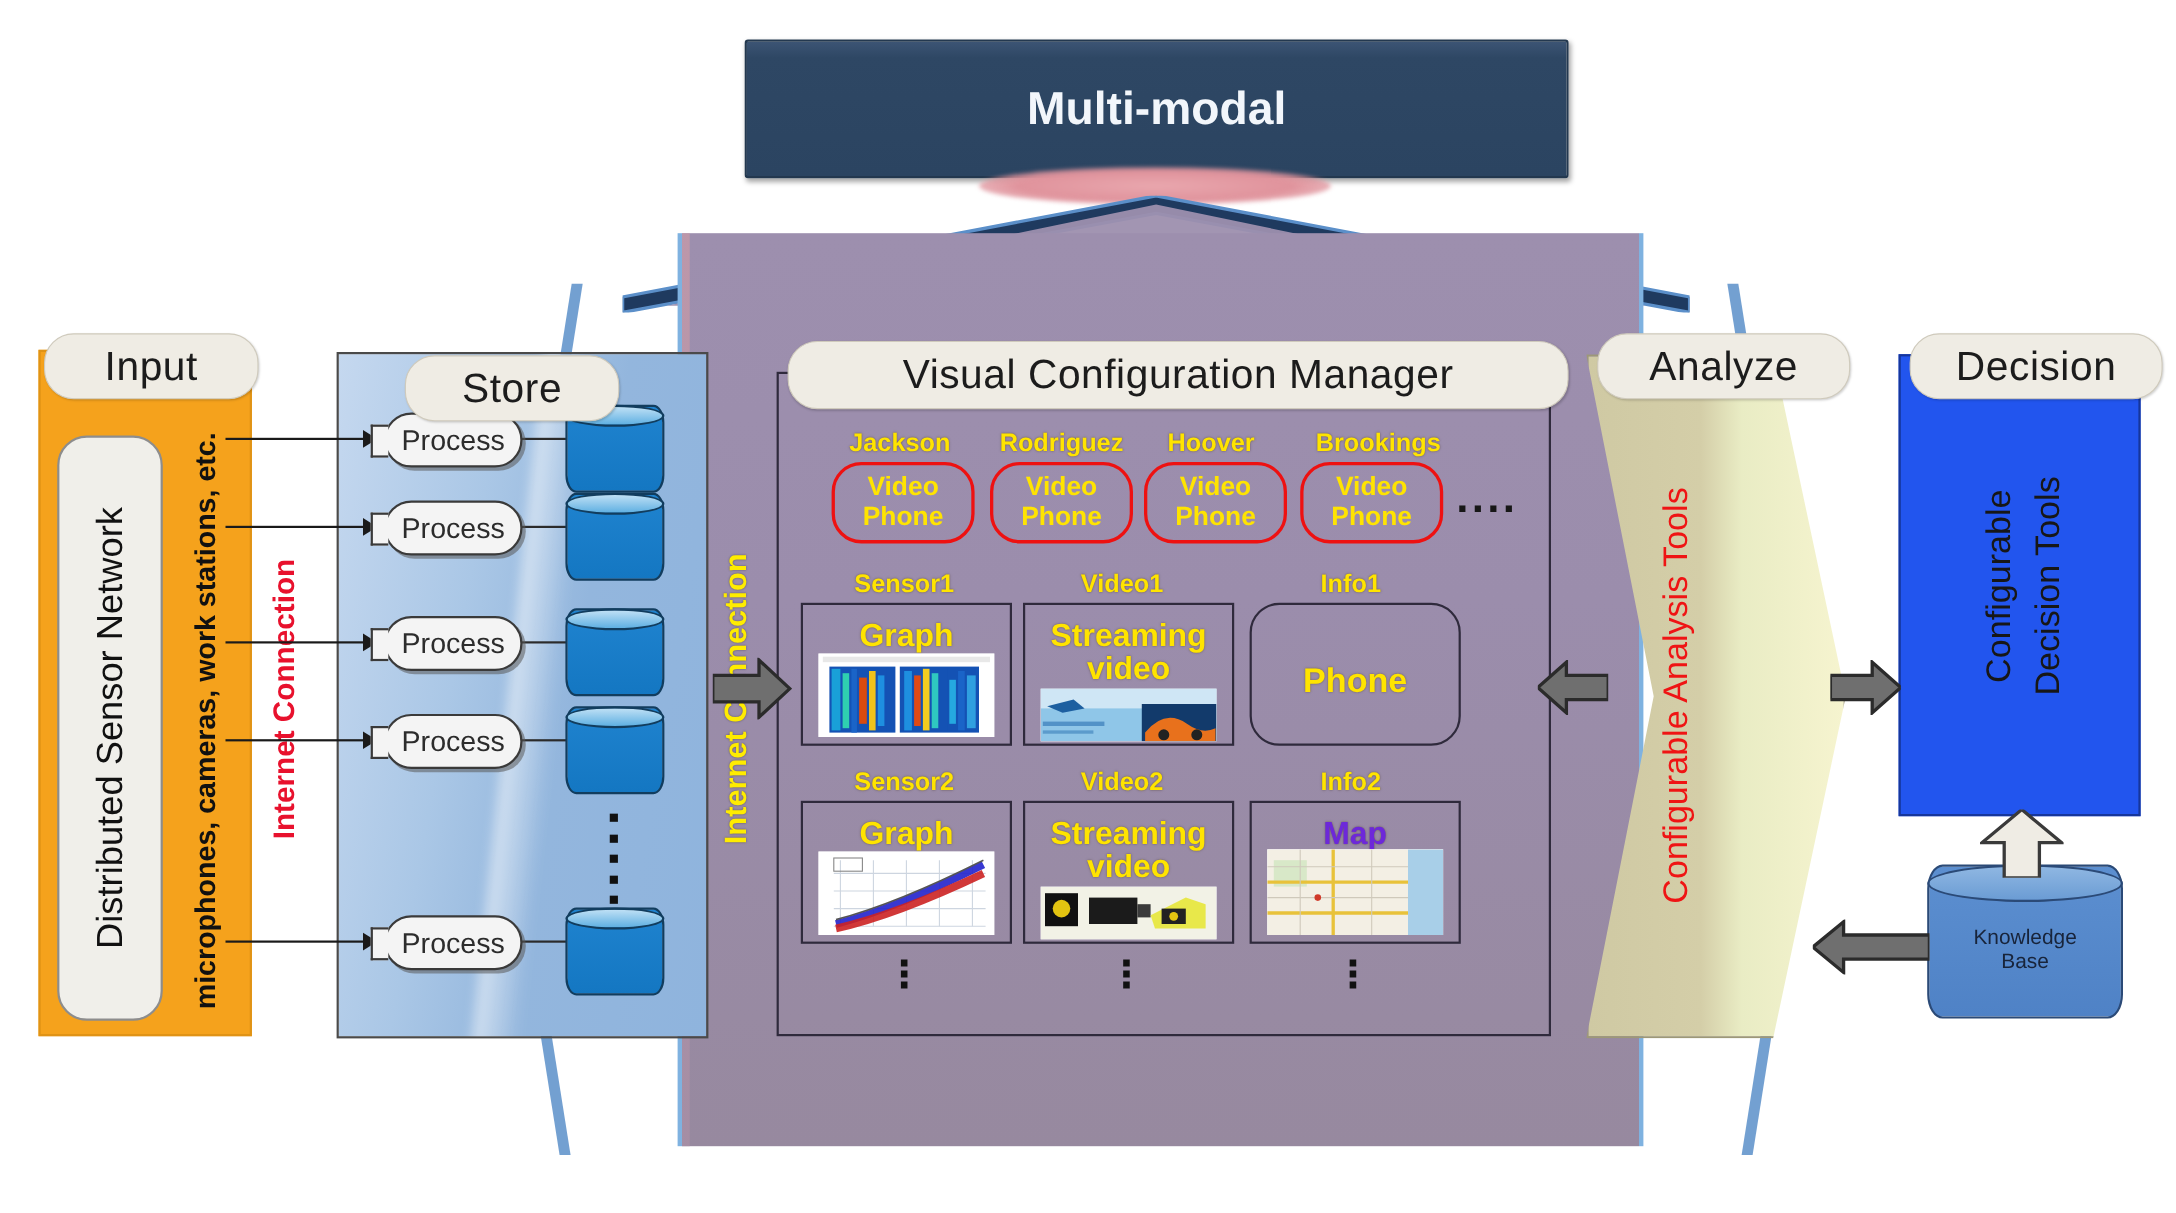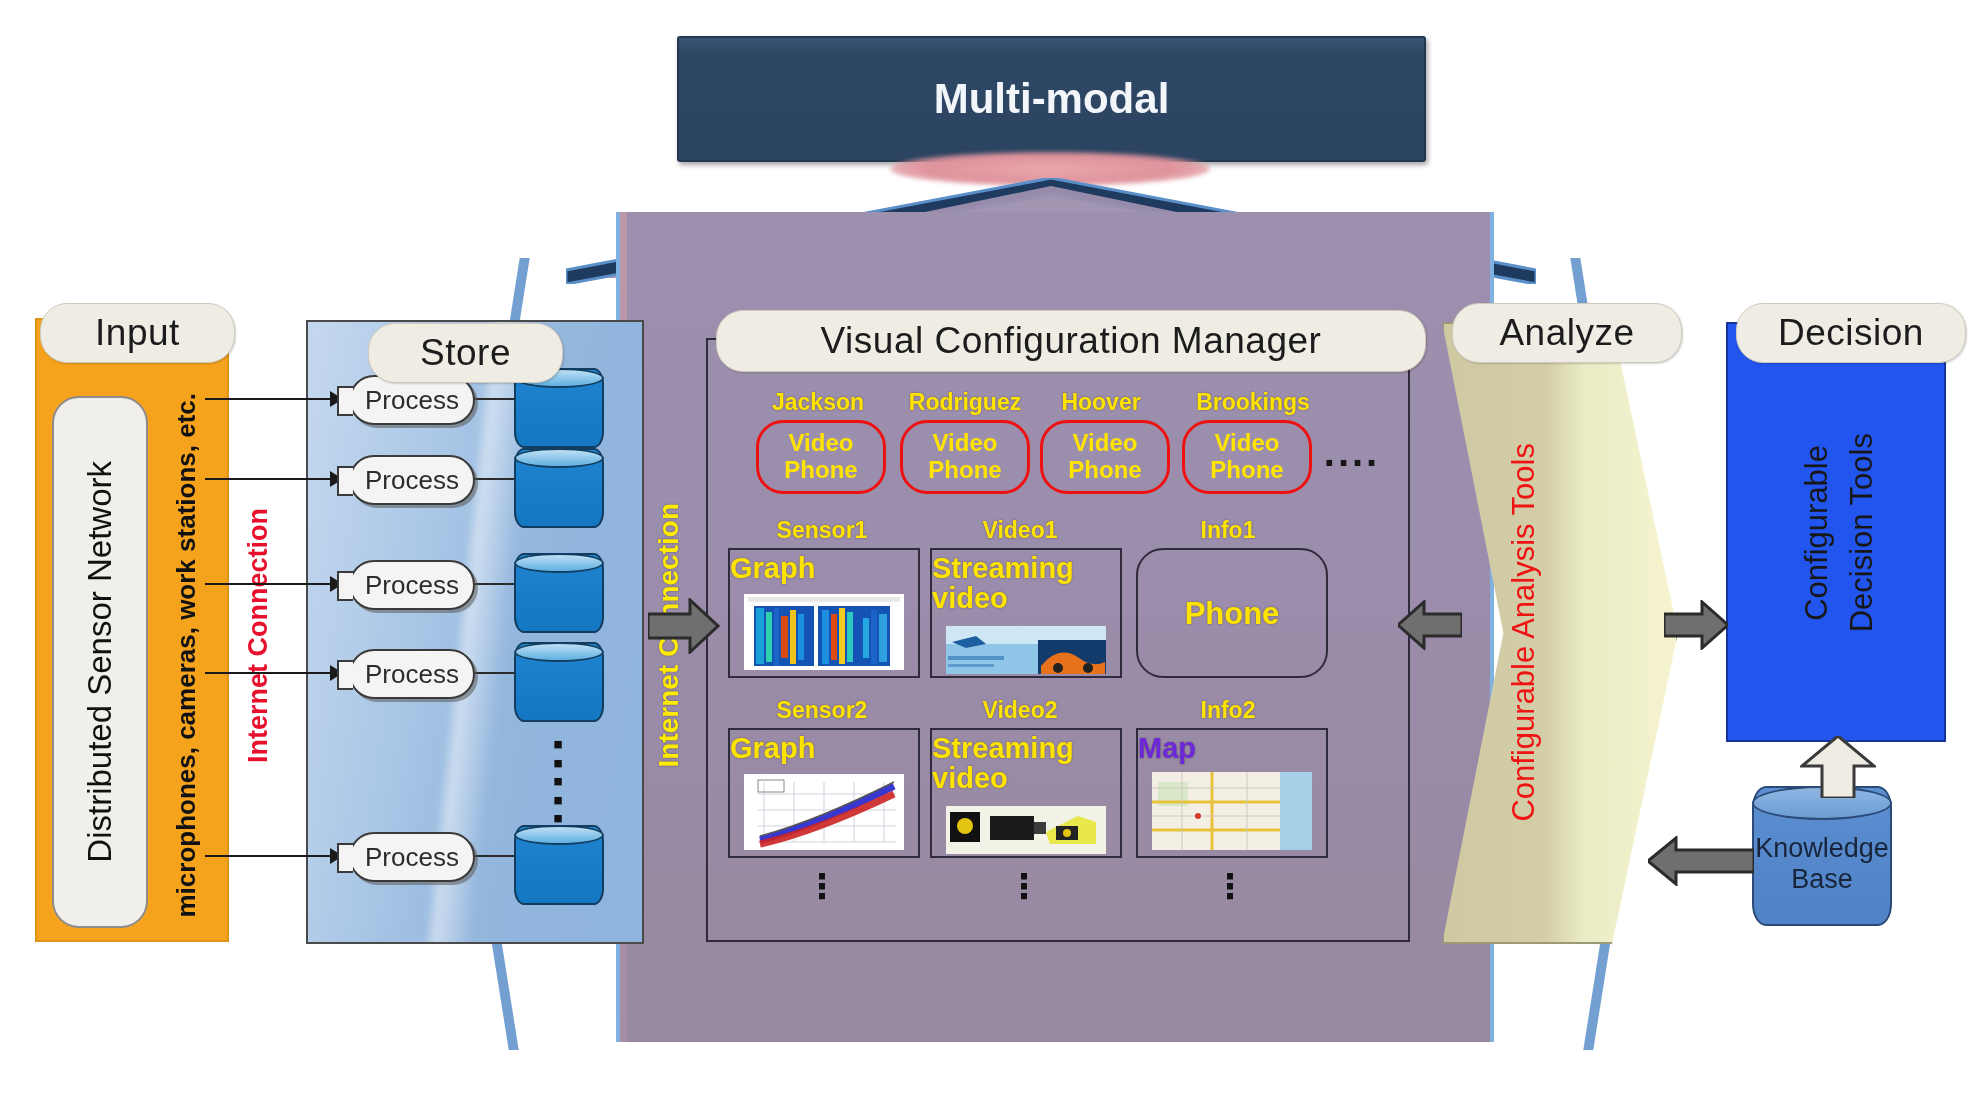--- a/index.html
+++ b/index.html
@@ -124,21 +124,21 @@
   .vcm-caption{color:#ffe400;font-weight:bold;text-shadow:0 0 2px rgba(60,40,10,.6);}
   .phone-label{font-size:23px;}
   .phone-box{
     border:3px solid #ee1111;color:#ffe400;font-weight:bold;font-size:24px;
     line-height:1.12;flex-direction:column;
   }
   .dots-h{color:#171717;font-size:40px;font-weight:bold;letter-spacing:3px;}
   .tile-label{font-size:23px;}
   .tile{border:2px solid #2f2a3c;overflow:hidden;}
   .tile-title{color:#ffe400;font-weight:bold;font-size:29px;line-height:1.05;
-     text-align:left;text-shadow:0 0 2px rgba(60,40,10,.55);padding-top:3px;}
+     text-align:center;text-shadow:0 0 2px rgba(60,40,10,.55);padding-top:13px;}
   .thumb{background:#fff;overflow:hidden;position:relative;}
 
   
   #analyze-shape{
     left:1442px;top:322px;width:232px;height:618px;
     background:linear-gradient(90deg,#cfc9a3 0%,#d4cea8 44%,#e9ecc4 60%,#f6f4cf 100%);
     border:2px solid #9d9878;
     clip-path:polygon(0 0,72% 0,100% 50%,72% 100%,0 100%,26% 50%);
   }
   #analyze-label{
@@ -151,24 +151,24 @@
     left:1726px;top:322px;width:216px;height:416px;
     background:#2255ee;border:2px solid #16369b;
   }
   #decision-label{
     left:1762px;top:348px;height:370px;width:150px;
     color:#171717;font-size:31px;line-height:1.25;z-index:25;
   }
 
   
   #kb-cyl{
-    left:1752px;top:786px;width:140px;height:140px;
+    left:1752px;top:786px;width:178px;height:140px;
     background:linear-gradient(180deg,#5c8fd0 0%,#4f82c6 100%);
     border:2px solid #2b4a77;border-radius:14px/22px;
-    color:#18243a;font-size:27px;line-height:1.15;flex-direction:column;
+    color:#18243a;font-size:19px;line-height:1.15;flex-direction:column;
     padding-top:16px;box-sizing:border-box;
   }
   #kb-cyl:before{content:"";position:absolute;left:-2px;top:-2px;width:100%;height:30px;
     background:linear-gradient(180deg,#8fb7e2,#6b9cd4);
     border:2px solid #2b4a77;border-radius:50%;}
   #kb-cyl .kb-t{position:relative;z-index:2;}
 </style>
 </head>
 <body>
 

